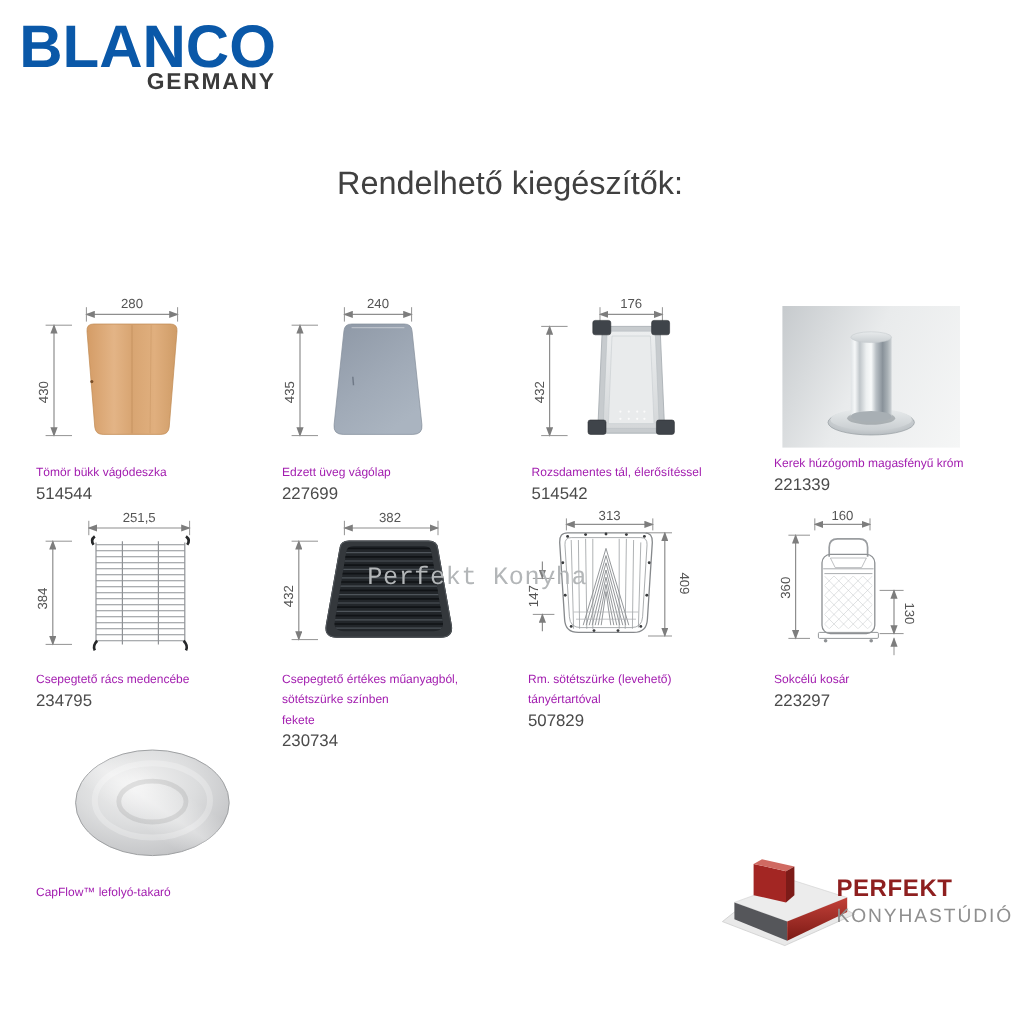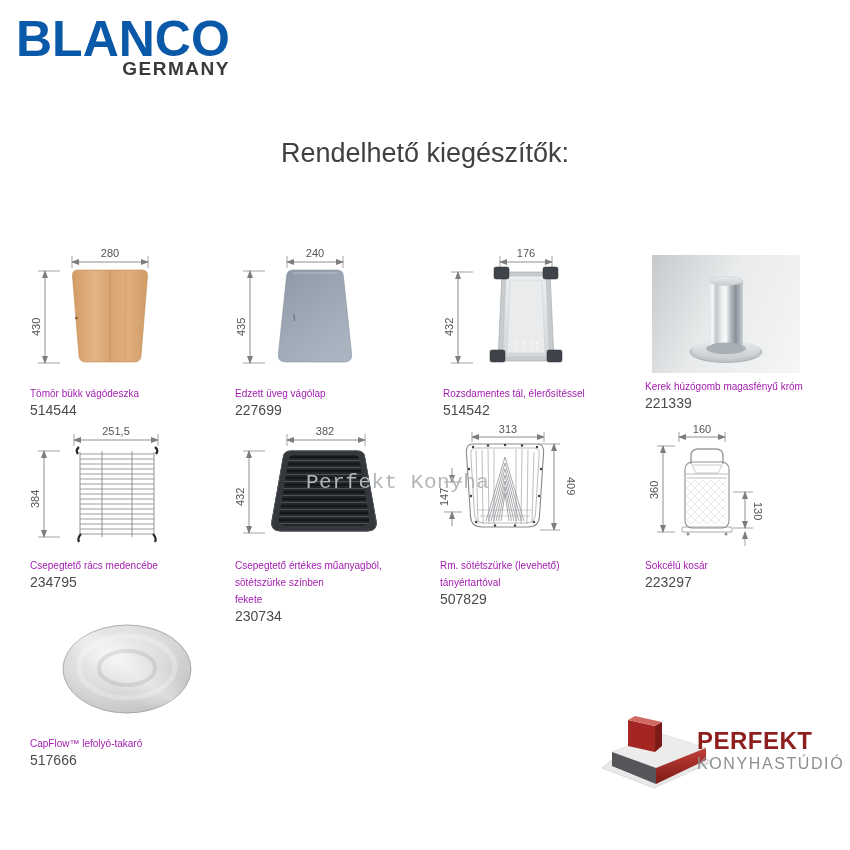--- a/index.html
+++ b/index.html
@@ -19,21 +19,21 @@
   .pname{font-size:10px;color:#a21caf;line-height:17px;margin-top:3px;white-space:nowrap;}
   .pcode{font-size:14px;color:#4b4b4b;line-height:17px;}
   svg text.dim{font-size:11px;fill:#555;}
   .photo{width:148px;height:118px;margin:9px 0 5px 7px;
     background:linear-gradient(115deg,#c6cacd 0%,#e9ebec 45%,#f5f6f6 100%);}
   
   .watermark{position:absolute;left:306px;top:471px;font-size:21px;color:#b3b6b8;letter-spacing:.5px;font-family:Liberation Mono, monospace;}
   
   .perfekt{position:absolute;left:598px;top:706px;width:220px;height:92px;}
   .perfekt .txt{position:absolute;left:99px;top:22px;}
-  .perfekt .l1{font-size:24px;font-weight:800;color:#8e1f1f;line-height:26px;letter-spacing:.5px;}
+  .perfekt .l1{font-size:20px;font-weight:800;color:#8e1f1f;line-height:26px;letter-spacing:.5px;}
   .perfekt .l2{font-size:16px;color:#8f8f8f;letter-spacing:1.6px;margin-top:1px;}
 </style>
 </head>
 <body>
 
 <svg width="0" height="0" style="position:absolute" aria-hidden="true">
   <defs>
     <marker id="arw" markerWidth="8" markerHeight="6" refX="7" refY="3" orient="auto-start-reverse" markerUnits="userSpaceOnUse">
       <path d="M0,0L8,3L0,6Z" fill="#7d7d7d"></path>
     </marker>
@@ -301,21 +301,20 @@
 </div>
 
 <div class="cell" style="left:30px;top:610px">
   <svg width="190" height="118">
     <ellipse cx="97" cy="59" rx="64" ry="44" fill="url(#gDisc)" stroke="#9b9d9f" stroke-width=".8"></ellipse>
     <ellipse cx="97" cy="59" rx="64" ry="44" fill="url(#gSheen)" opacity=".8"></ellipse>
     <ellipse cx="97" cy="57" rx="48" ry="31" fill="none" stroke="rgba(255,255,255,.25)" stroke-width="5"></ellipse>
     <ellipse cx="97" cy="58" rx="28" ry="17" fill="none" stroke="rgba(120,122,124,.18)" stroke-width="4"></ellipse>
   </svg>
   <div class="pname">CapFlow™ lefolyó-takaró</div>
-  <div class="pcode">517666</div>
 </div>
 
 <div class="watermark">Perfekt Konyha</div>
 
 <div class="perfekt">
   <svg width="120" height="92">
     <polygon points="4,62 56,82 114,56 104,50 56,68 14,54" fill="#e9e9e9" stroke="#c9c9c9" stroke-width=".6"></polygon>
     <polygon points="14,46 58,62 108,42 64,28" fill="#ececec" stroke="#d5d5d5" stroke-width=".6"></polygon>
     <polygon points="14,46 58,62 58,78 14,60" fill="#55565a"></polygon>
     <polygon points="58,62 108,42 108,54 58,78" fill="url(#gRed)"></polygon>

